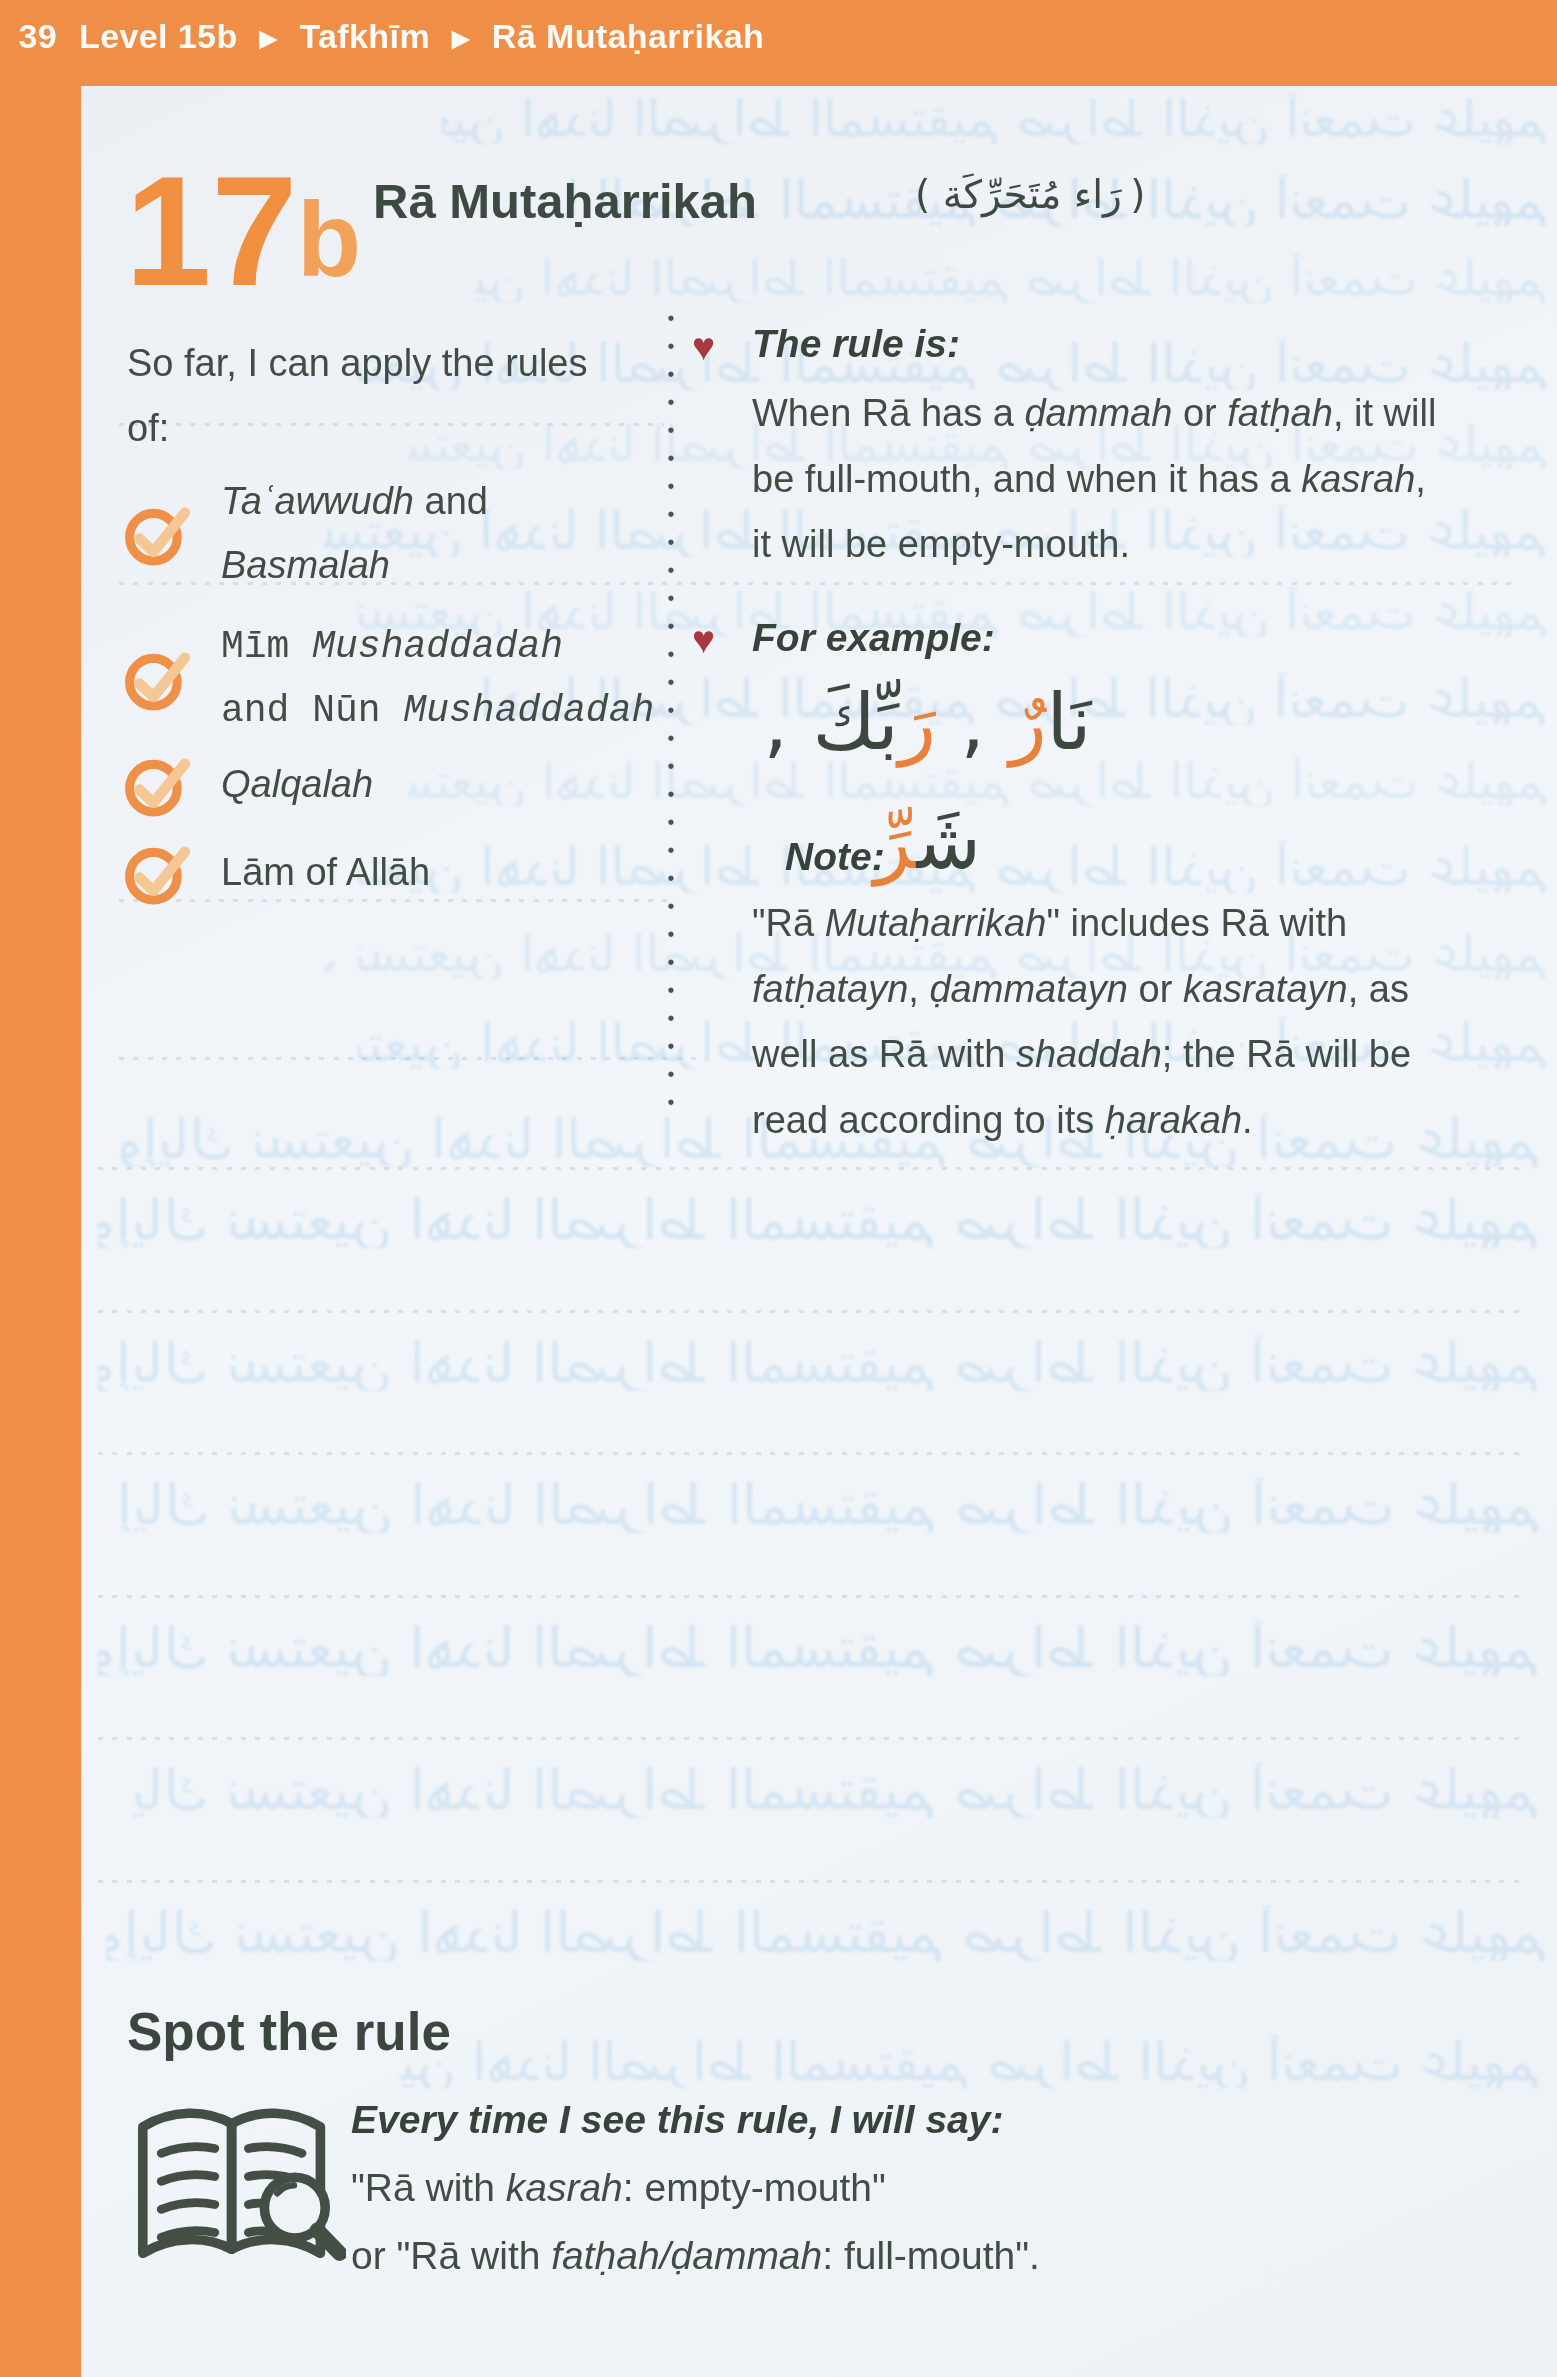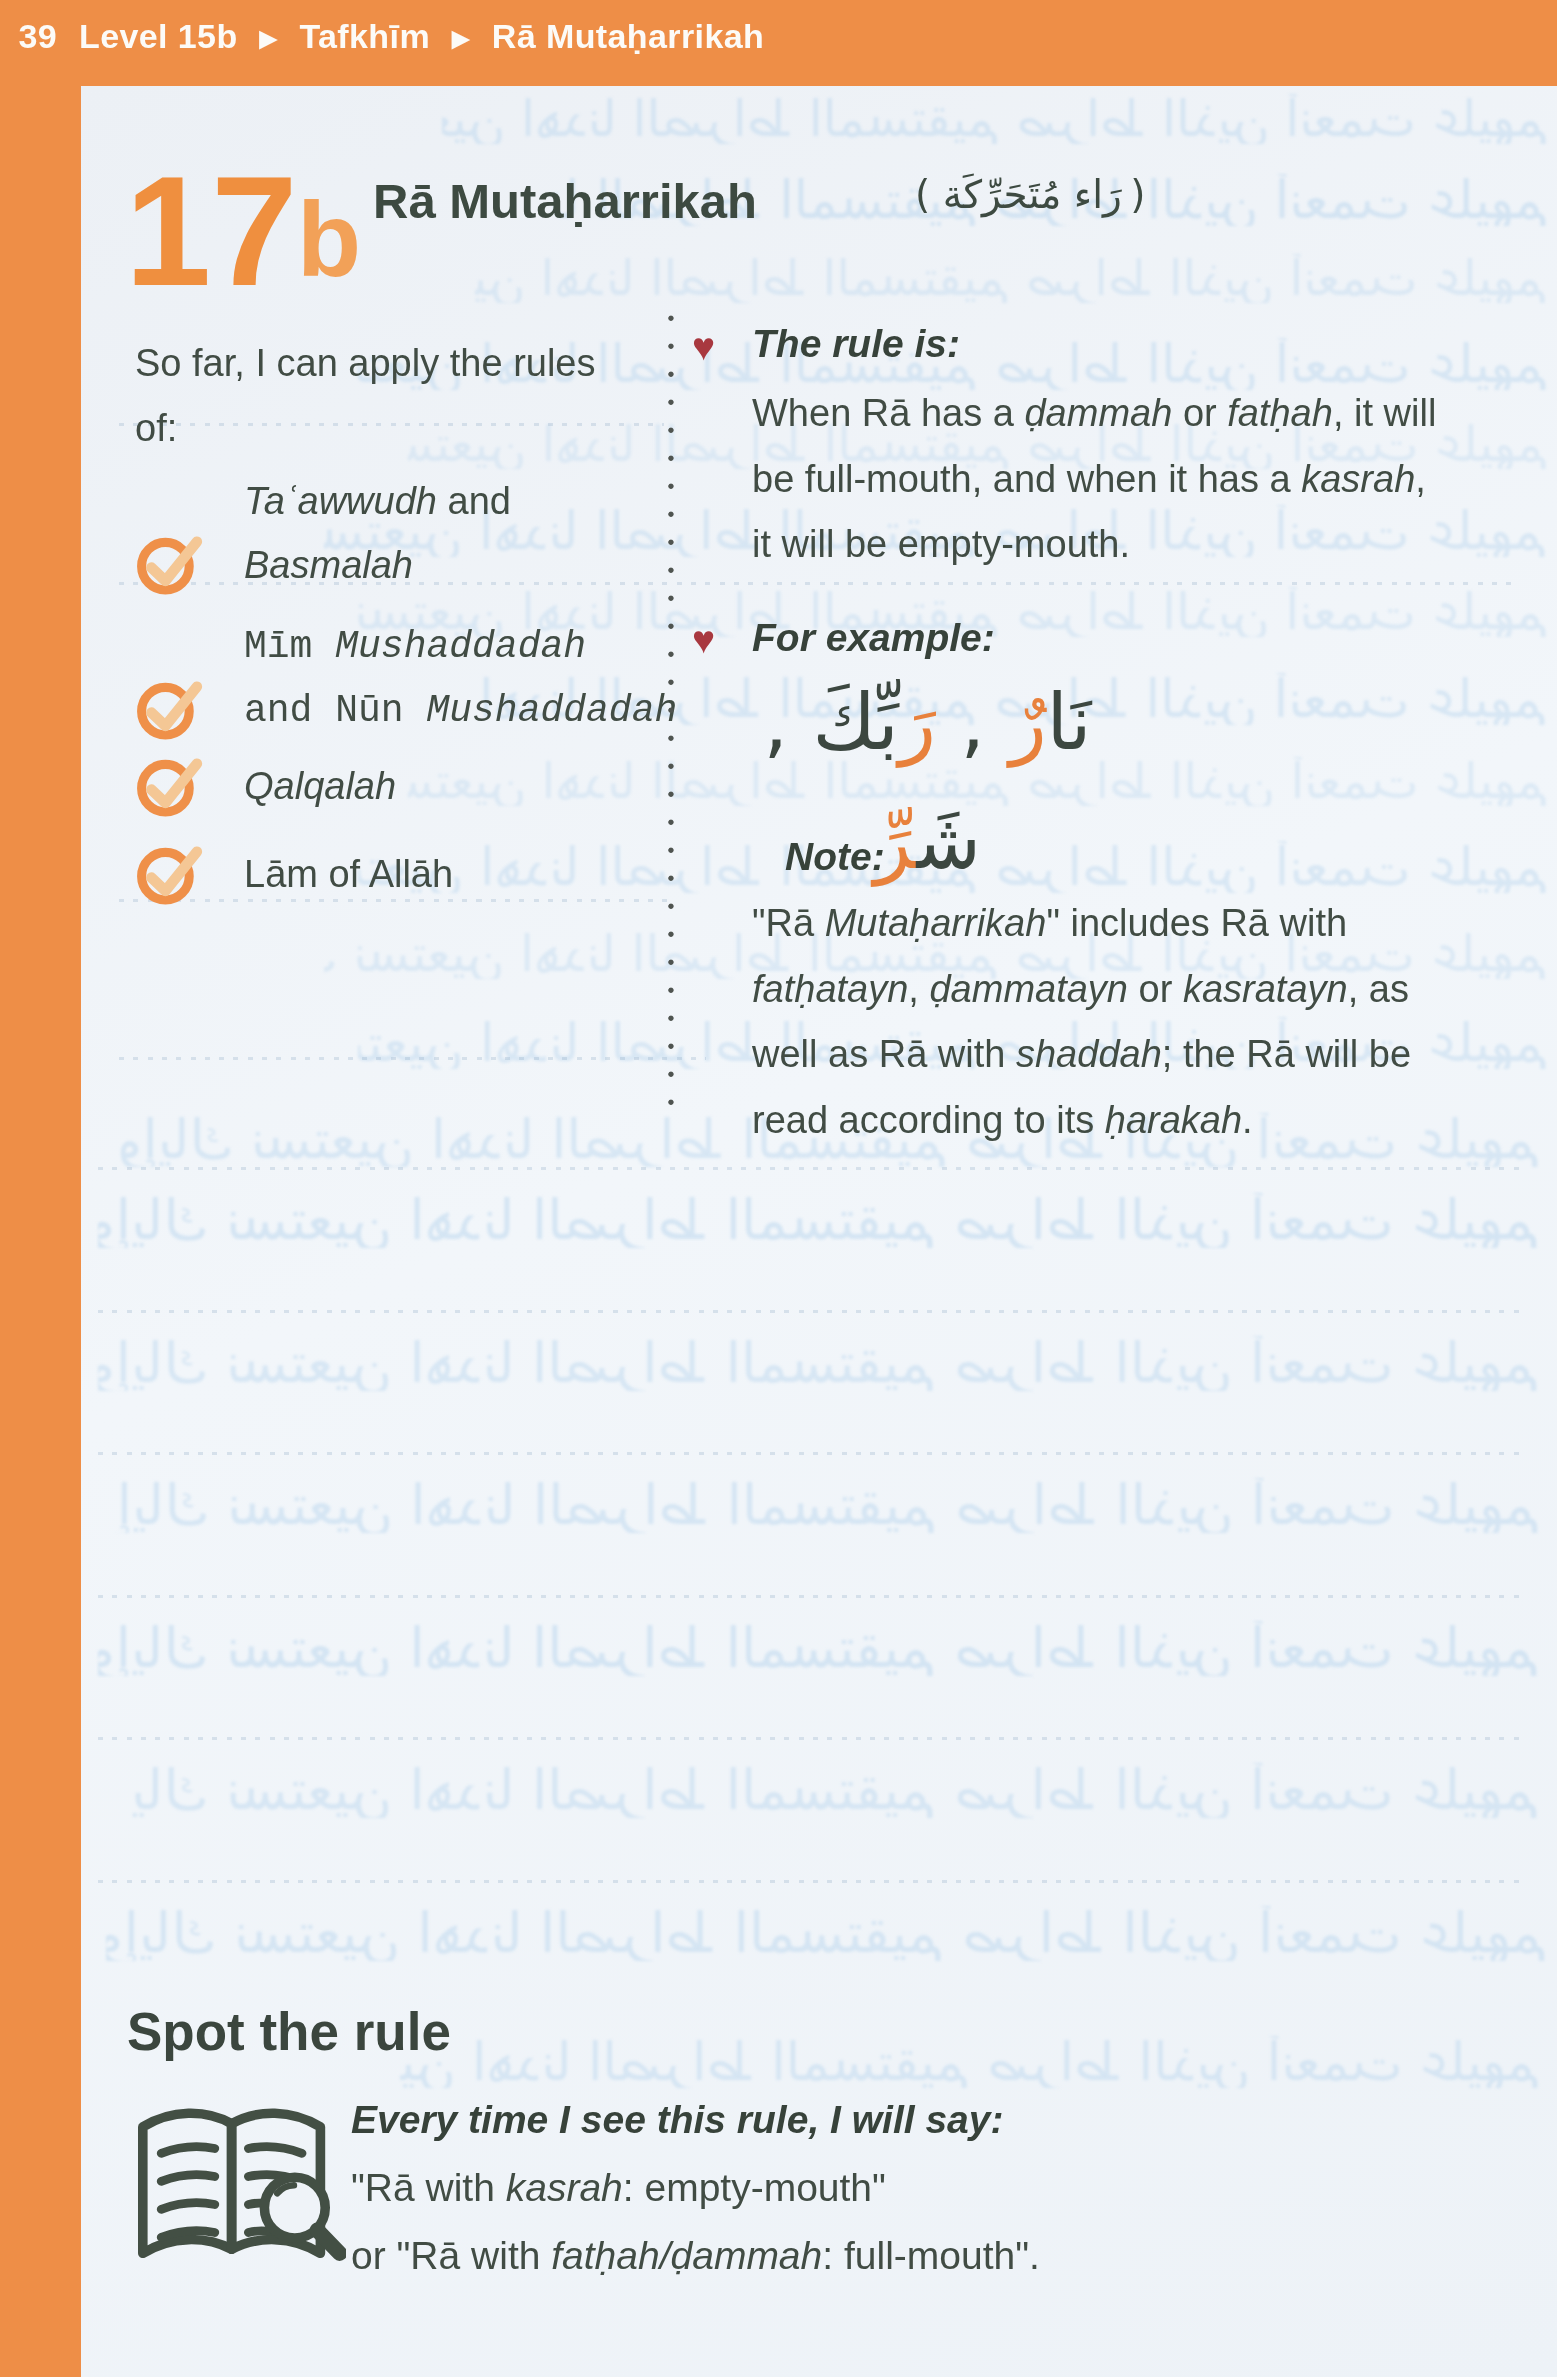--- a/index.html
+++ b/index.html
@@ -21,22 +21,22 @@
            background:repeating-linear-gradient(90deg,rgba(140,168,195,.55) 0 5px,transparent 5px 14.3px);
            pointer-events:none;}
   
   .num17{position:absolute;left:44px;top:88px;font-size:155px;line-height:.75;font-weight:600;color:#ef8f3f;}
   .numb{position:absolute;left:216px;top:115px;font-size:105px;line-height:.75;font-weight:600;color:#f2a158;}
   .lesson-title{position:absolute;left:292px;top:91px;font-size:49px;line-height:1;font-weight:700;color:#3d4a41;}
   .lesson-title-ar{position:absolute;left:834px;top:82px;font-size:39px;line-height:1.4;color:#3d4a41;
                    font-family:"DejaVu Sans",sans-serif;direction:ltr;}
   .lesson-title-ar span{margin-right:8.4px;}
   
-  .intro{position:absolute;left:46px;top:245px;width:553px;font-size:38px;line-height:1.7;color:#414c44;margin-left:8px;}
-  .chk-item{position:absolute;left:55px;display:flex;gap:38px;align-items:flex-end;}
+  .intro{position:absolute;left:46px;top:245px;width:553px;font-size:38px;line-height:1.7;color:#414c44;}
+  .chk-item{position:absolute;left:43px;display:flex;gap:27px;align-items:center;}
   .chk-icon{width:70px;height:70px;flex:none;}
   .chk-text{font-size:38px;line-height:1.68;color:#414c44;padding-top:1.7px;}
   
   .sep-dotted{position:absolute;left:587px;top:228px;width:5.9px;height:808px;
       background:radial-gradient(circle at 2.9px 4.2px,#4f5450 2.3px,transparent 3px);
       background-size:5.9px 28px;background-repeat:repeat-y;}
   
   .heart{position:absolute;font-size:39px;line-height:1;color:#a8383f;}
   .mini-head{position:absolute;font-size:39px;line-height:1.1;font-weight:700;font-style:italic;color:#37423a;}
   .body-text{position:absolute;font-size:38px;line-height:1.73;color:#414c44;}

